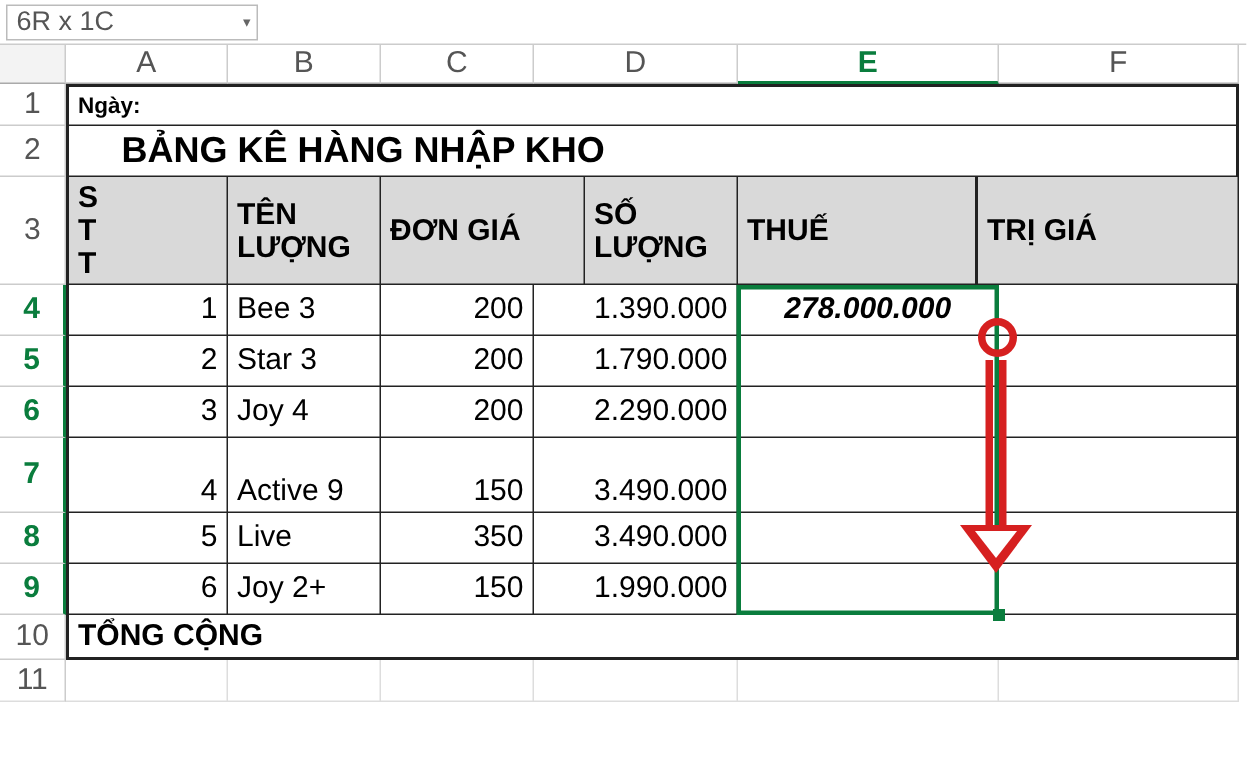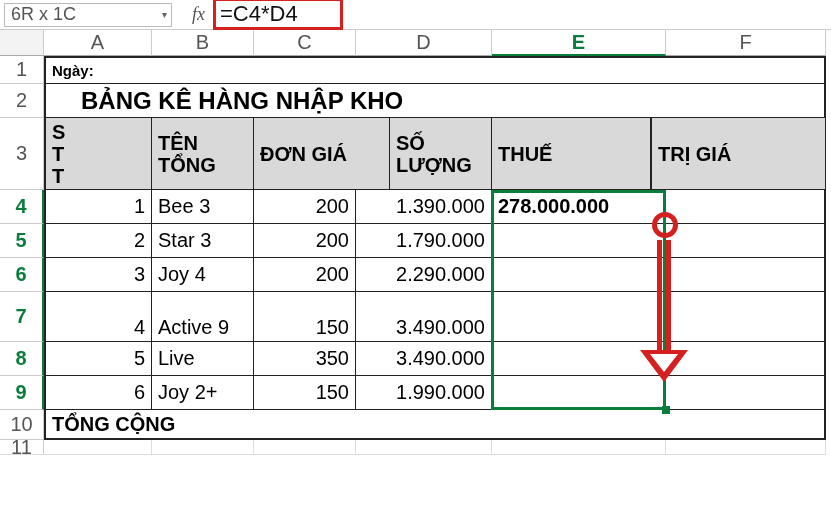--- a/index.html
+++ b/index.html
@@ -132,21 +132,21 @@
   .cD { width: 136px; }
   .cE { width: 174px; }
   .cF { width: 160px; border-right: 1px solid #222; }
 
   .r1 { height: 28px; }
   .r2 { height: 34px; }
   .r3 { height: 72px; }
   .rd { height: 34px; }
   .r7 { height: 50px; }
   .r10 { height: 30px; }
-  .r11 { height: 15px; border-radius: 10px; }
+  .r11 { height: 28px; border-radius: 10px; }
 
   .plain .cell { border-right: 1px solid #ddd; border-bottom: 1px solid #ddd; }
   .plain .rh { border-bottom: 1px solid #ddd; }
 
   .row1 .cell { border-bottom: 1px solid #222; border-top: 2px solid #222; border-right: none; }
   .row1 .cA { border-left: 2px solid #222; }
   .row1 .cF { border-right: 2px solid #222; }
   .row1 .cell span { font-weight: bold; font-size: 15px; }
 
   .row2 .cell { border-bottom: 1px solid #222; border-right: none; }
@@ -165,21 +165,21 @@
     line-height: 1.1;
   }
   .row3 .cA { border-left: 2px solid #222; }
   .row3 .cF { border-right: 2px solid #222; }
 
   .data .cell { font-size: 20px; }
   .data .cA { border-left: 2px solid #222; justify-content: flex-end; }
   .data .cB { justify-content: flex-start; }
   .data .cC { justify-content: flex-end; }
   .data .cD { justify-content: flex-end; }
-  .data .cE { justify-content: flex-start; font-weight: bold; }
+  .data .cE { justify-content: center; font-weight: bold; font-style: italic; }
   .data .cF { border-right: 2px solid #222; }
 
   .row10 .cell { border-bottom: 2px solid #222; border-right: none; }
   .row10 .cA { border-left: 2px solid #222; font-weight: bold; font-size: 20px; }
   .row10 .cF { border-right: 2px solid #222; }
 
   .selection-box {
     position: absolute;
     border: 3px solid #0a7d3d;
     pointer-events: none;
@@ -232,26 +232,20 @@
     border-top: 18px solid #fff;
   }
 </style>
 </head>
 <body>
 
 <div class="formula-bar">
   <div class="name-box">
     <span>6R x 1C</span>
     <span class="dd">▾</span>
-  </div>
-  <div class="fx-area">
-    <span class="fx-label">fx</span>
-    <div class="formula-input">
-      <span>=C4*D4</span>
-    </div>
   </div>
 </div>
 
 <div class="grid-wrap">
 
   <div class="col-headers">
     <div class="corner"></div>
     <div class="ch chA">A</div>
     <div class="ch chB">B</div>
     <div class="ch chC">C</div>
@@ -285,21 +279,21 @@
   </div>
 
   <div class="row row3 r3">
     <div class="rh">3</div>
     <div class="cell cA">
         <span style="white-space:pre">S
 T
 T</span>
       </div>
     <div class="cell cB">
-        <span>TÊN TỔNG</span>
+        <span>TÊN LƯỢNG</span>
       </div>
     <div class="cell cD">
         <span>ĐƠN GIÁ</span>
       </div>
     <div class="cell cC">
         <span>SỐ LƯỢNG</span>
       </div>
     <div class="cell cF">
         <span>THUẾ</span>
       </div>

